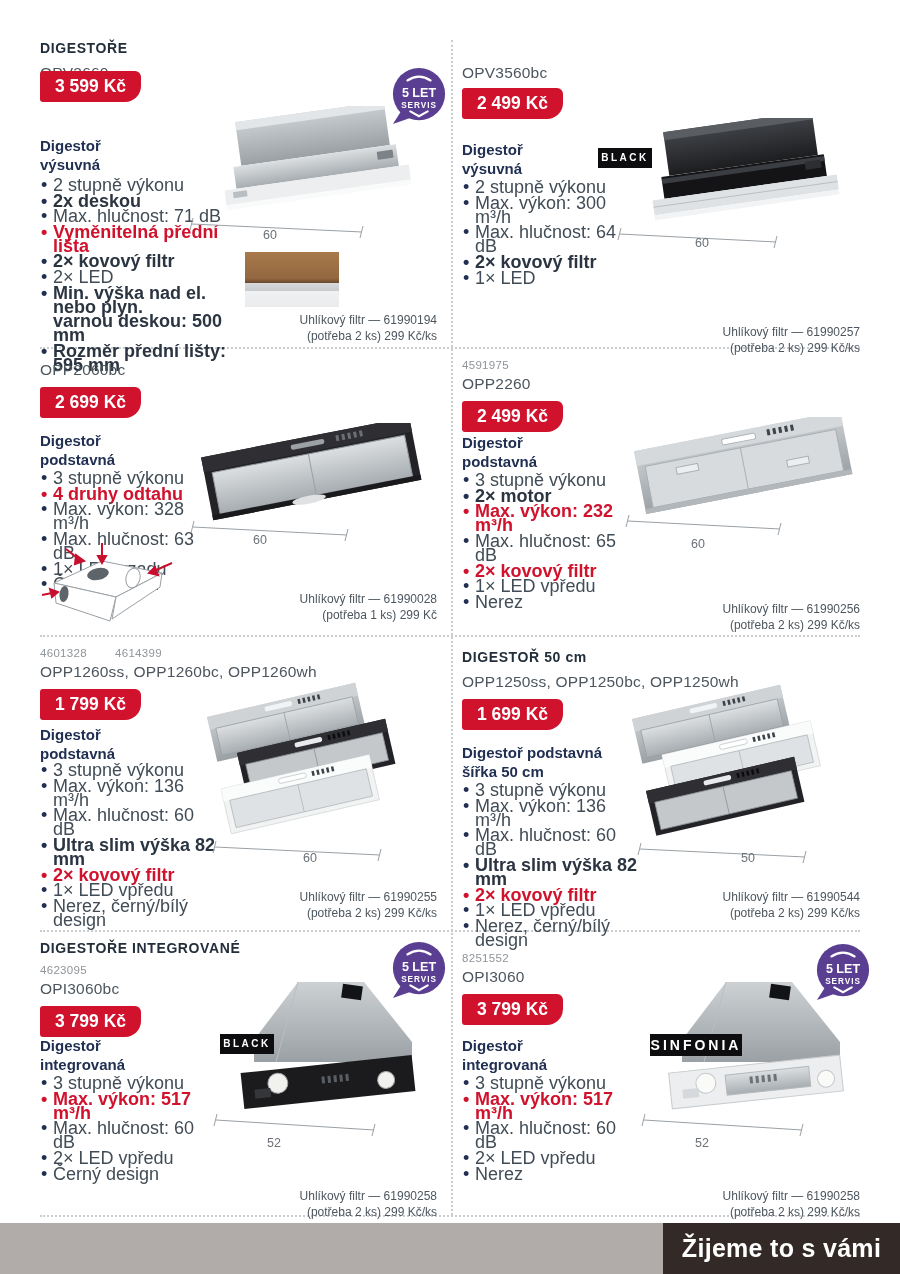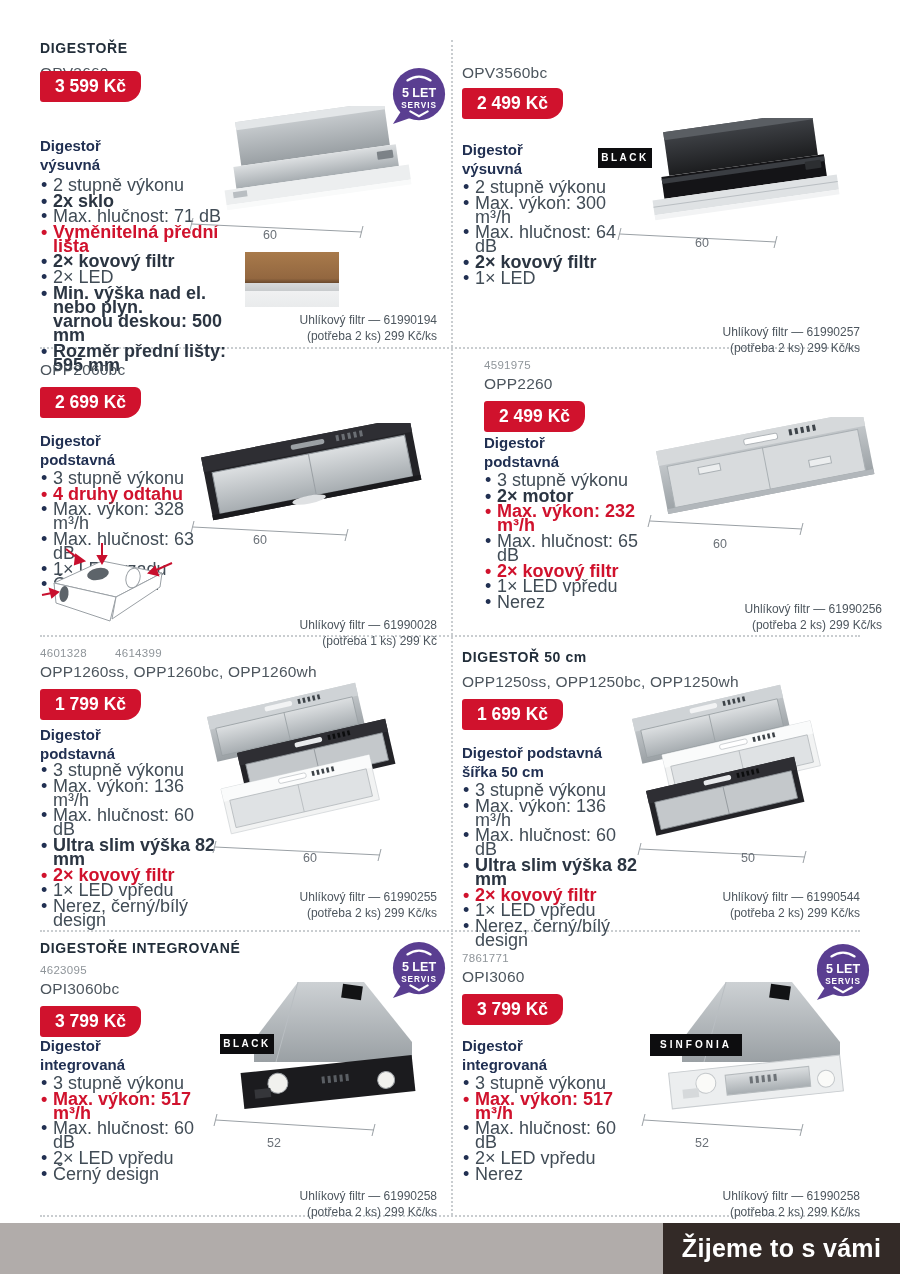--- a/index.html
+++ b/index.html
@@ -73,21 +73,21 @@
     <path d="M12 46 L3 60 L23 53 Z" fill="#5a3e91"></path>
     <path d="M18 15 Q30 7 42 15" stroke="#fff" stroke-width="2.2" fill="none" stroke-linecap="round"></path>
     <text x="30" y="32" text-anchor="middle" fill="#fff" font-size="13" font-weight="bold">5 LET</text>
     <text x="30" y="43" text-anchor="middle" fill="#fff" font-size="8.5" font-weight="bold" letter-spacing="1">SERVIS</text>
     <path d="M21 47 L30 52 L39 47" stroke="#fff" stroke-width="2.2" fill="none" stroke-linecap="round"></path>
   </svg>
   <div class="abs title" style="left:0;top:96px;">Digestoř
 výsuvná</div>
   <ul class="abs feat" style="left:0;top:138px;width:190px;">
     <li class="f n">2 stupně výkonu</li>
-    <li class="f b">2x sklo</li>
+    <li class="f b">2x deskou</li>
     <li class="f n">Max. hlučnost: 71 dB</li>
     <li class="f r">Vyměnitelná přední lišta</li>
     <li class="f b">2× kovový filtr</li>
     <li class="f n">2× LED</li>
     <li class="f b">Min. výška nad el. nebo plyn.
 varnou deskou: 500 mm</li>
     <li class="f b">Rozměr přední lišty: 595 mm</li>
   </ul>
   <svg class="abs" style="left:142px;top:66px;" width="265" height="135" viewBox="0 0 265 135">
     <g transform="rotate(-8 130 60)">
@@ -197,27 +197,27 @@
       <rect x="30" y="31" width="196" height="42" fill="url(#gSteel)" stroke="#8f959a" stroke-width="1"></rect>
       <line x1="128" y1="31" x2="128" y2="73" stroke="#9aa0a4" stroke-width="1"></line>
       <rect x="22" y="73" width="212" height="5" fill="#1a1a1d"></rect>
       <ellipse cx="120" cy="76" rx="17" ry="4" fill="#dfe1e3"></ellipse>
     </g>
     <line x1="8" y1="104" x2="162" y2="112" stroke="#9aa0a5" stroke-width="1"></line>
     <line x1="9" y1="98" x2="6" y2="110" stroke="#9aa0a5" stroke-width="1"></line>
     <line x1="163" y1="106" x2="160" y2="118" stroke="#9aa0a5" stroke-width="1"></line>
   </svg>
   <span class="abs dim" style="left:198px;top:186px;">60</span>
-  <div class="abs fnote" style="left:180px;top:270px;width:217px;">
+  <div class="abs fnote" style="left:180px;top:244px;width:217px;">
     <div>Uhlíkový filtr — 61990028</div>
     <div>(potřeba 1 ks) 299 Kč</div>
   </div>
 </section>
 
-<section class="card" style="left:484px;top:347px;width:398px;height:288px;text-decoration:underline;">
+<section class="card" style="left:462px;top:347px;width:398px;height:288px;text-decoration:underline;">
   <div class="abs code" style="left:0;top:12px;">4591975</div>
   <div class="abs model" style="left:0;top:28px;">OPP2260</div>
   <div class="abs price" style="left:0;top:54px;">2 499 Kč</div>
   <div class="abs title" style="left:0;top:86px;">Digestoř
 podstavná</div>
   <ul class="abs feat" style="left:0;top:126px;width:180px;">
     <li class="f n">3 stupně výkonu</li>
     <li class="f b">2× motor</li>
     <li class="f r">Max. výkon: 232 m³/h</li>
     <li class="f n">Max. hlučnost: 65 dB</li>
@@ -438,21 +438,21 @@
   </svg>
   <div class="abs tag" style="left:180px;top:104px;width:54px;height:20px;line-height:20px;">BLACK</div>
   <span class="abs dim" style="left:212px;top:206px;">52</span>
   <div class="abs fnote" style="left:180px;top:258px;width:217px;">
     <div>Uhlíkový filtr — 61990258</div>
     <div>(potřeba 2 ks) 299 Kč/ks</div>
   </div>
 </section>
 
 <section class="card" style="left:462px;top:930px;width:398px;height:293px;">
-  <div class="abs code" style="left:0;top:22px;">7861771</div>
+  <div class="abs code" style="left:0;top:22px;">8251552</div>
   <div class="abs model" style="left:0;top:38px;">OPI3060</div>
   <div class="abs price" style="left:0;top:64px;">3 799 Kč</div>
   <svg class="abs" style="left:352px;top:12px;" width="58" height="58" viewBox="0 0 60 60">
     <circle cx="30" cy="29" r="27" fill="#5a3e91"></circle>
     <path d="M12 46 L3 60 L23 53 Z" fill="#5a3e91"></path>
     <path d="M18 15 Q30 7 42 15" stroke="#fff" stroke-width="2.2" fill="none" stroke-linecap="round"></path>
     <text x="30" y="32" text-anchor="middle" fill="#fff" font-size="13" font-weight="bold">5 LET</text>
     <text x="30" y="43" text-anchor="middle" fill="#fff" font-size="8.5" font-weight="bold" letter-spacing="1">SERVIS</text>
     <path d="M21 47 L30 52 L39 47" stroke="#fff" stroke-width="2.2" fill="none" stroke-linecap="round"></path>
   </svg>
@@ -480,21 +480,21 @@
             <rect x="132" y="106" width="3" height="7"></rect>
             <rect x="138" y="106" width="3" height="7"></rect>
             <rect x="144" y="106" width="3" height="7"></rect>
           </g>
       <rect x="52" y="112" width="16" height="9" fill="#d6d9db"></rect>
     </g>
     <line x1="14" y1="150" x2="172" y2="160" stroke="#9aa0a5" stroke-width="1"></line>
     <line x1="15" y1="144" x2="12" y2="156" stroke="#9aa0a5" stroke-width="1"></line>
     <line x1="173" y1="154" x2="170" y2="166" stroke="#9aa0a5" stroke-width="1"></line>
   </svg>
-  <div class="abs tag" style="left:188px;top:104px;width:92px;height:22px;line-height:22px;letter-spacing:3px;font-size:10px;">SINFONIA</div>
+  <div class="abs tag" style="left:188px;top:104px;width:92px;height:22px;line-height:22px;letter-spacing:3px;font-size:14px;">SINFONIA</div>
   <span class="abs dim" style="left:218px;top:206px;">52</span>
   <div class="abs fnote" style="left:181px;top:258px;width:217px;">
     <div>Uhlíkový filtr — 61990258</div>
     <div>(potřeba 2 ks) 299 Kč/ks</div>
   </div>
 </section>
 
 <footer class="footer">
   <div class="slogan-box">
     <span class="slogan">Žijeme to s vámi</span>

